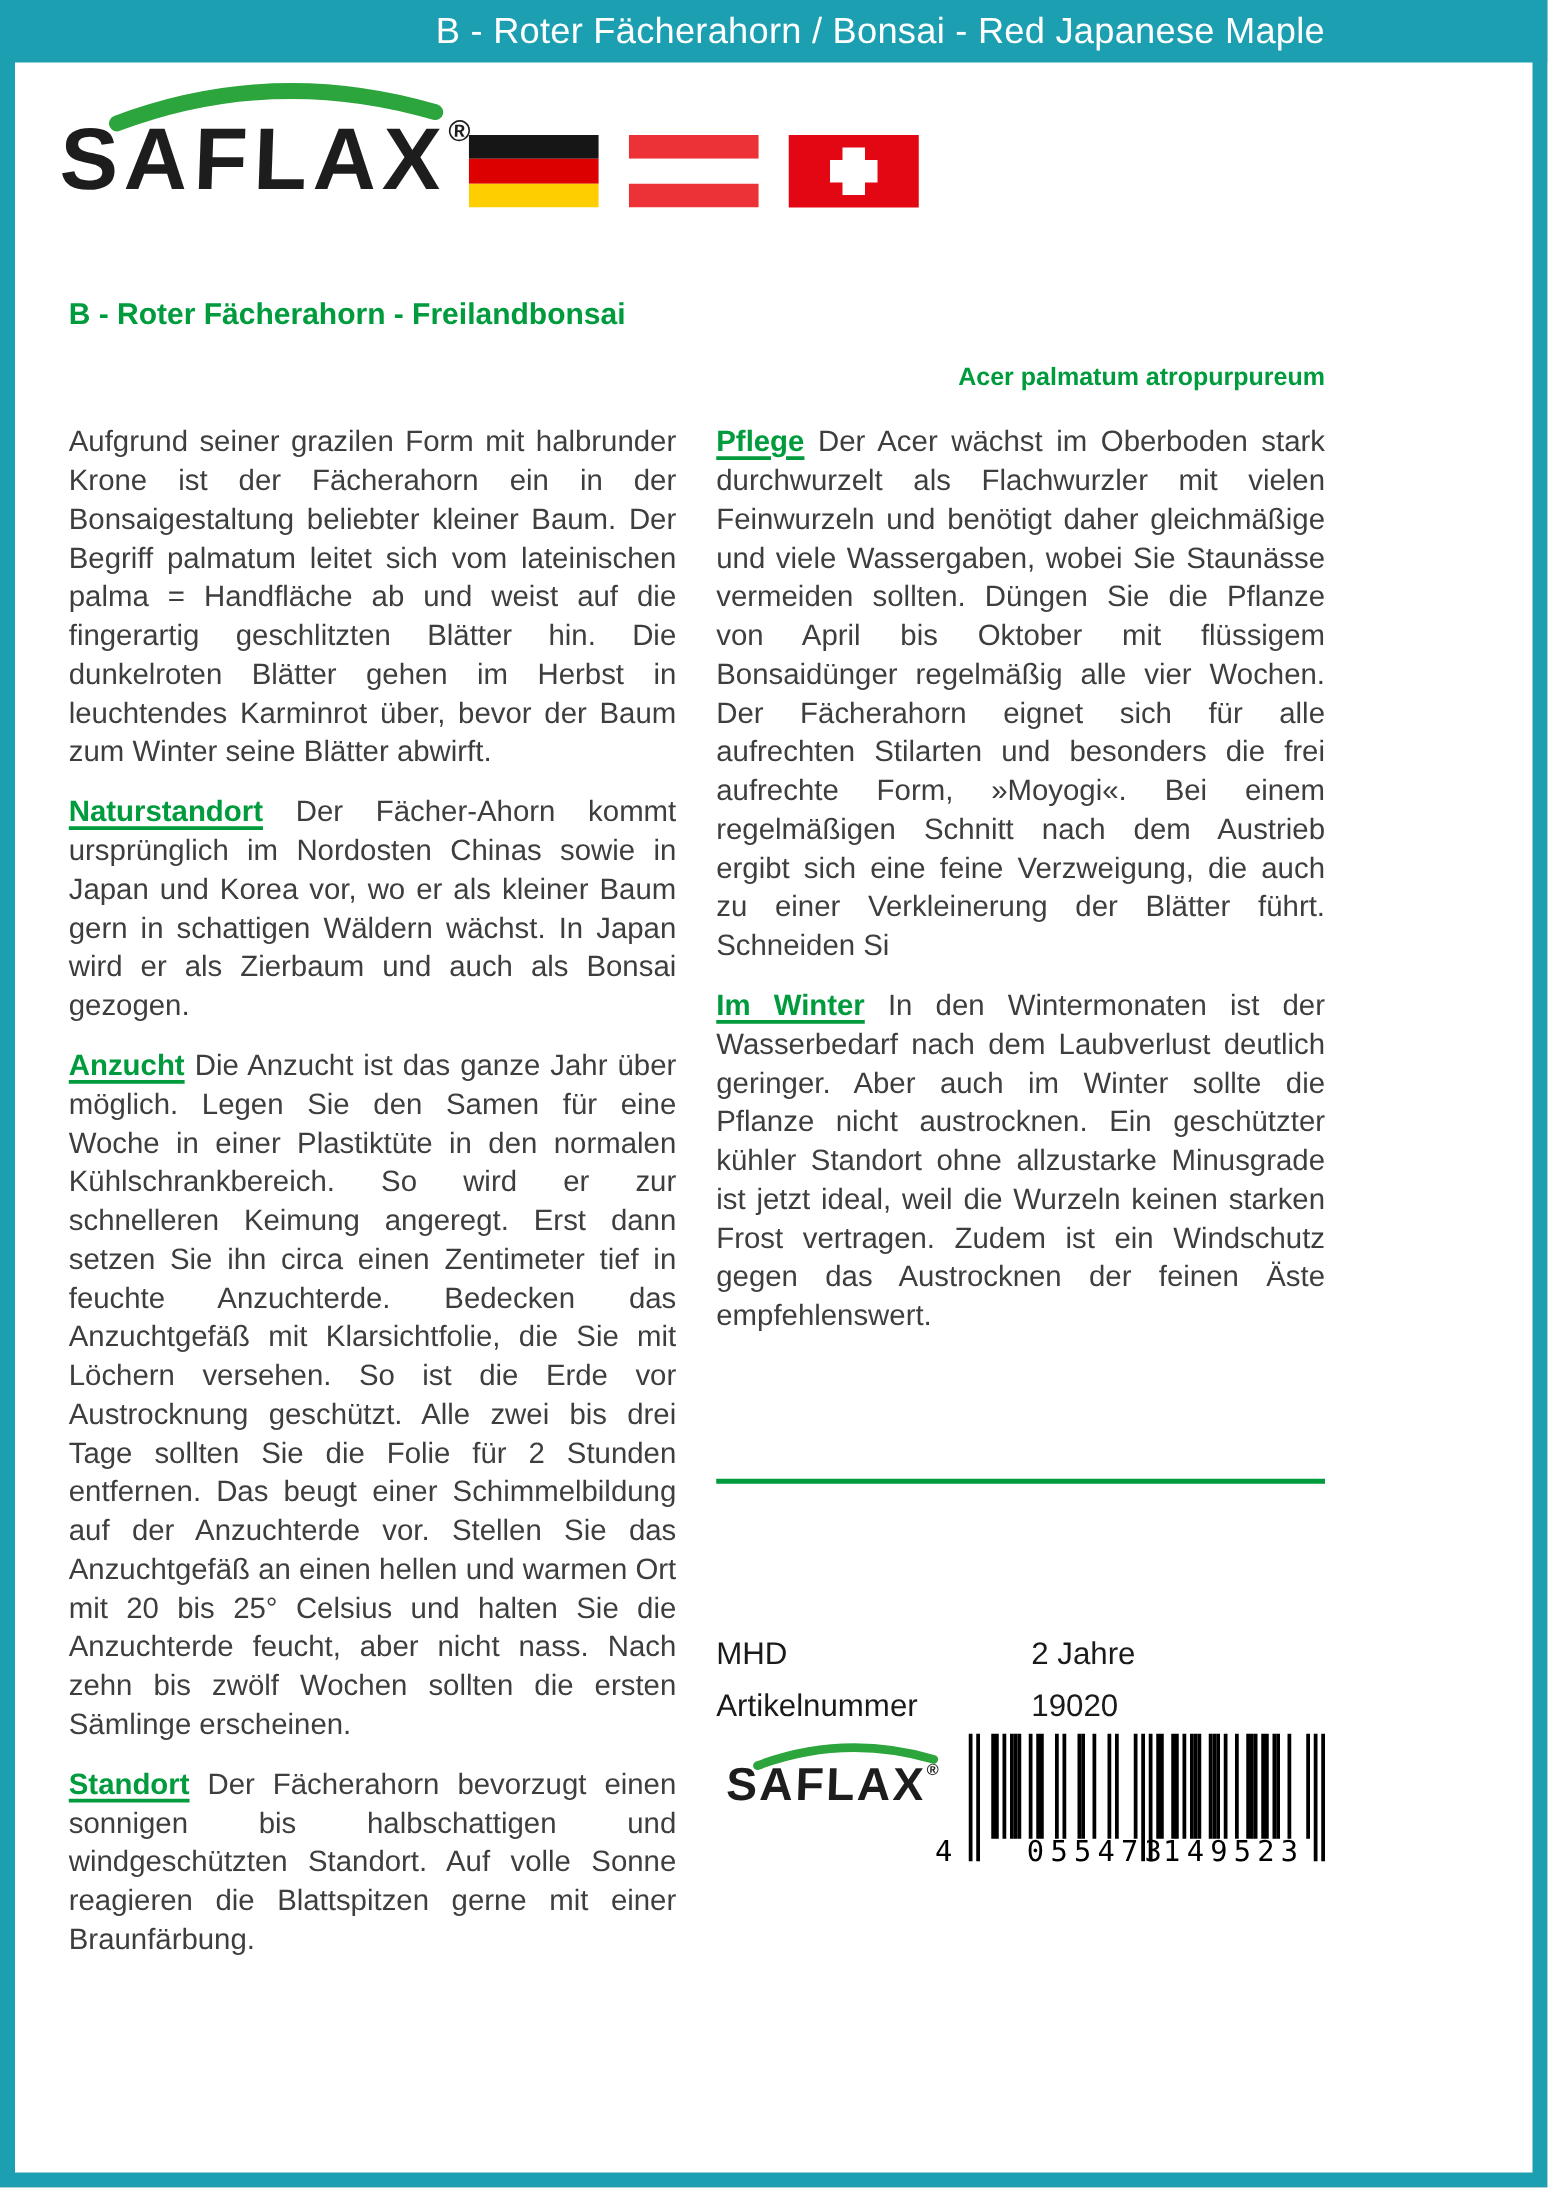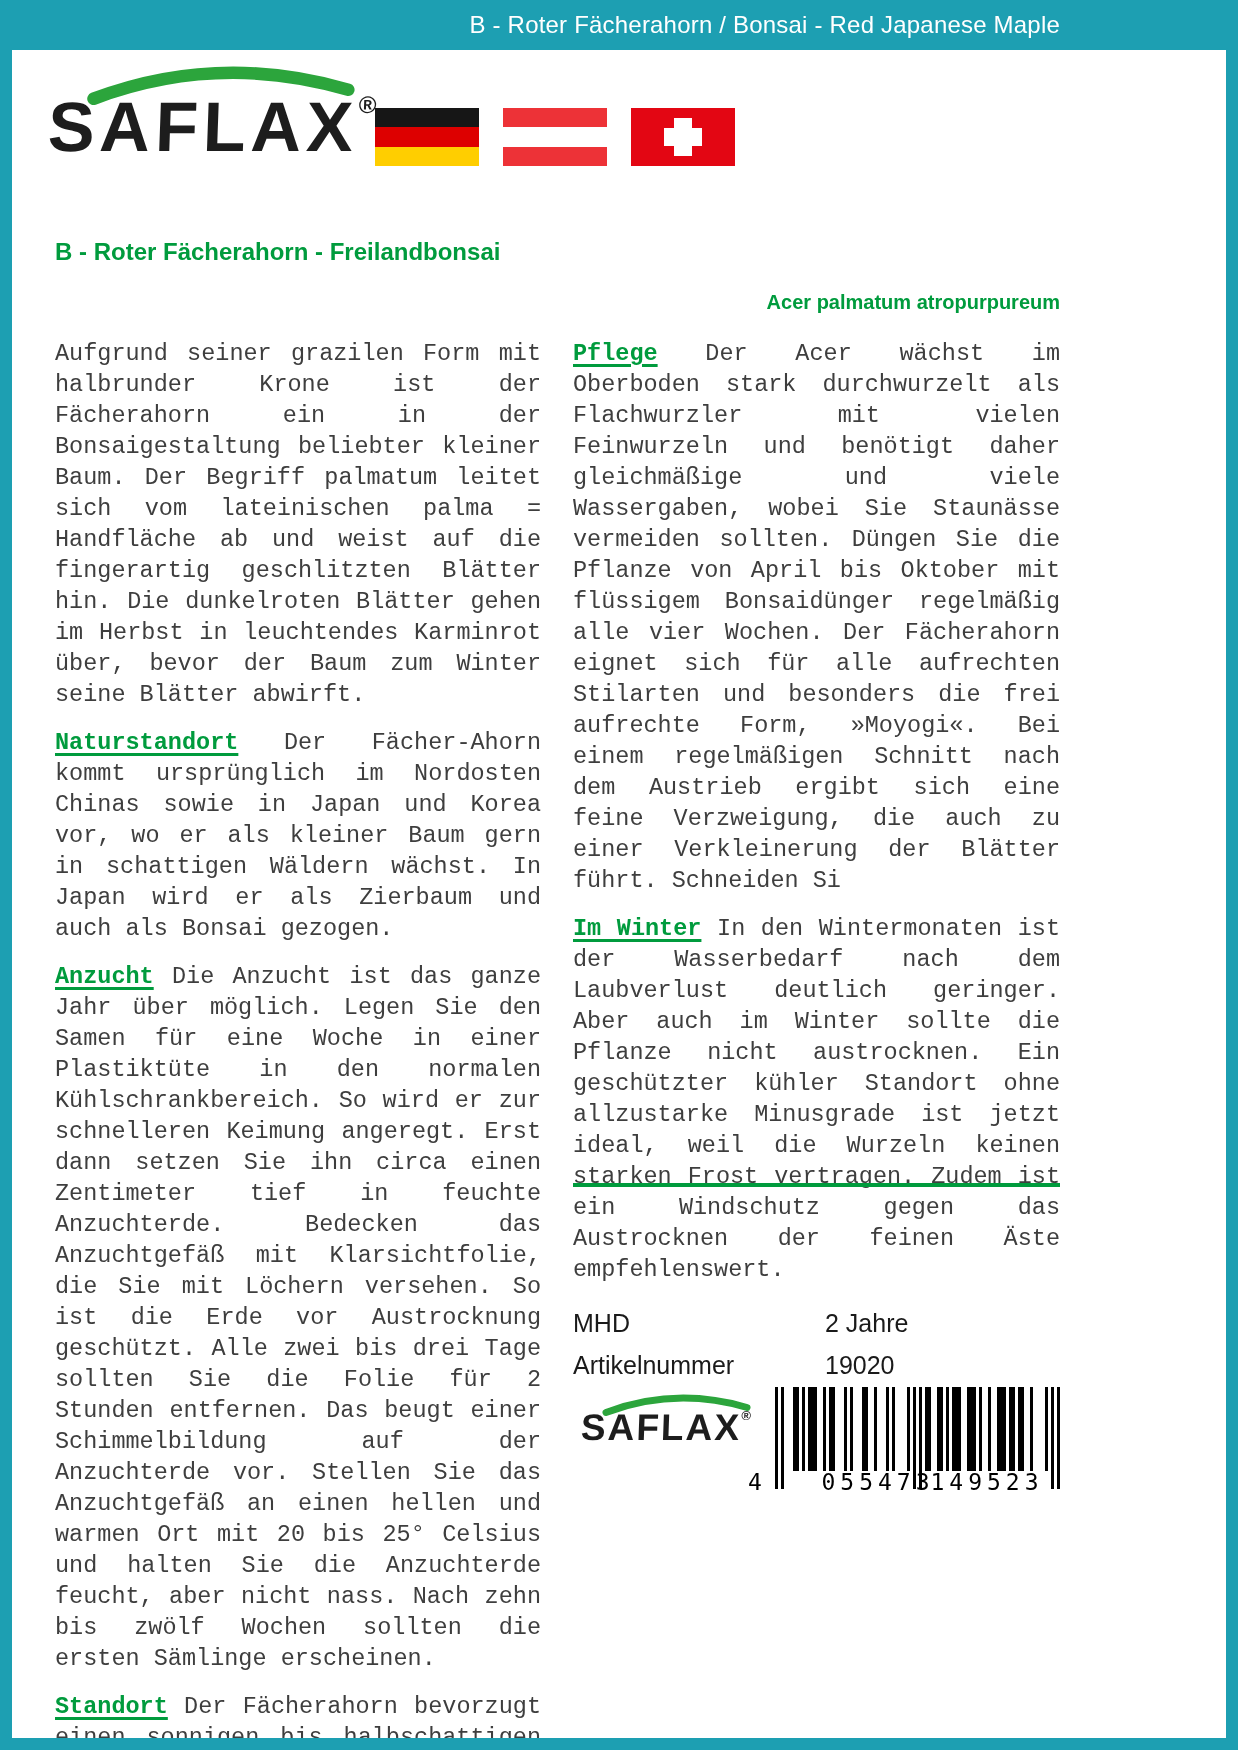--- a/index.html
+++ b/index.html
@@ -13,21 +13,21 @@
     --flag-at-red:#ed3237;
     --flag-ch-red:#e30613;
     --barcode-black:#000000;
   }
   *{box-sizing:border-box;}
   body{margin:0;background:#888;font-family:"Liberation Sans",sans-serif;}
   .page{position:relative;width:1238px;height:1750px;background:#fff;overflow:hidden;margin:0;}
   .frame{position:absolute;inset:0;border:12px solid var(--teal);pointer-events:none;z-index:50;}
   
   .topbar{position:absolute;top:0;left:0;right:0;height:50px;background:var(--teal);display:flex;align-items:center;justify-content:flex-end;padding-right:178px;z-index:5;}
-  .topbar-text{color:#ffffff;font-size:24px;letter-spacing:0.2px;white-space:nowrap;}
+  .topbar-text{color:#ffffff;font-size:29px;letter-spacing:0.2px;white-space:nowrap;}
   
   .logo{position:absolute;left:48px;top:50px;width:330px;}
   .logo .arc{display:block;margin-left:36px;}
   .logo-text{margin-top:-14px;font-size:70px;font-weight:bold;letter-spacing:5px;color:#1d1d1d;line-height:1;transform:skewX(-2deg);white-space:nowrap;}
   .logo-text sup{font-size:24px;letter-spacing:0;vertical-align:38px;}
   .logo-small{position:static;width:190px;margin-left:8px;}
   .logo-small .arc{margin-left:20px;}
   .logo-small .logo-text{margin-top:-8px;font-size:37px;letter-spacing:2px;}
   .logo-small .logo-text sup{font-size:13px;vertical-align:20px;}
   
@@ -43,21 +43,21 @@
   .flag-ch{left:631px;background:var(--flag-ch-red);}
   .cross-v{position:absolute;left:43px;top:10px;width:18px;height:38px;background:#fff;}
   .cross-h{position:absolute;left:33px;top:20px;width:38px;height:18px;background:#fff;}
   
   .title{position:absolute;left:55px;top:238px;width:1005px;font-size:24px;font-weight:bold;color:var(--green);line-height:1.2;}
   .subtitle{position:absolute;left:55px;top:290px;width:1005px;text-align:right;font-size:20px;font-weight:bold;color:var(--green);line-height:1.2;}
   
   .col{position:absolute;top:338px;font-size:23.5px;line-height:31px;color:var(--body-text);text-align:justify;hyphens:auto;}
   .col-left{left:55px;width:486px;}
   .col-right{left:573px;width:487px;}
-  .para{margin:0 0 17px 0;font-family:Liberation Mono, monospace;}
+  .para{margin:0 0 17px 0;}
   .sect{color:var(--green);font-weight:bold;text-decoration:underline;text-decoration-thickness:2.5px;text-underline-offset:4px;}
   
   .divider{position:absolute;left:573px;top:1183px;width:487px;height:4px;background:var(--green);}
   
   .info{position:absolute;left:573px;top:1302px;width:487px;font-size:25px;color:#1a1a1a;}
   .info-row{display:flex;height:42px;align-items:center;}
   .info-label{width:252px;}
   .info-value{flex:1;}
   
   .bottom-row{position:absolute;left:573px;top:1385px;width:487px;display:flex;justify-content:space-between;align-items:flex-start;}

